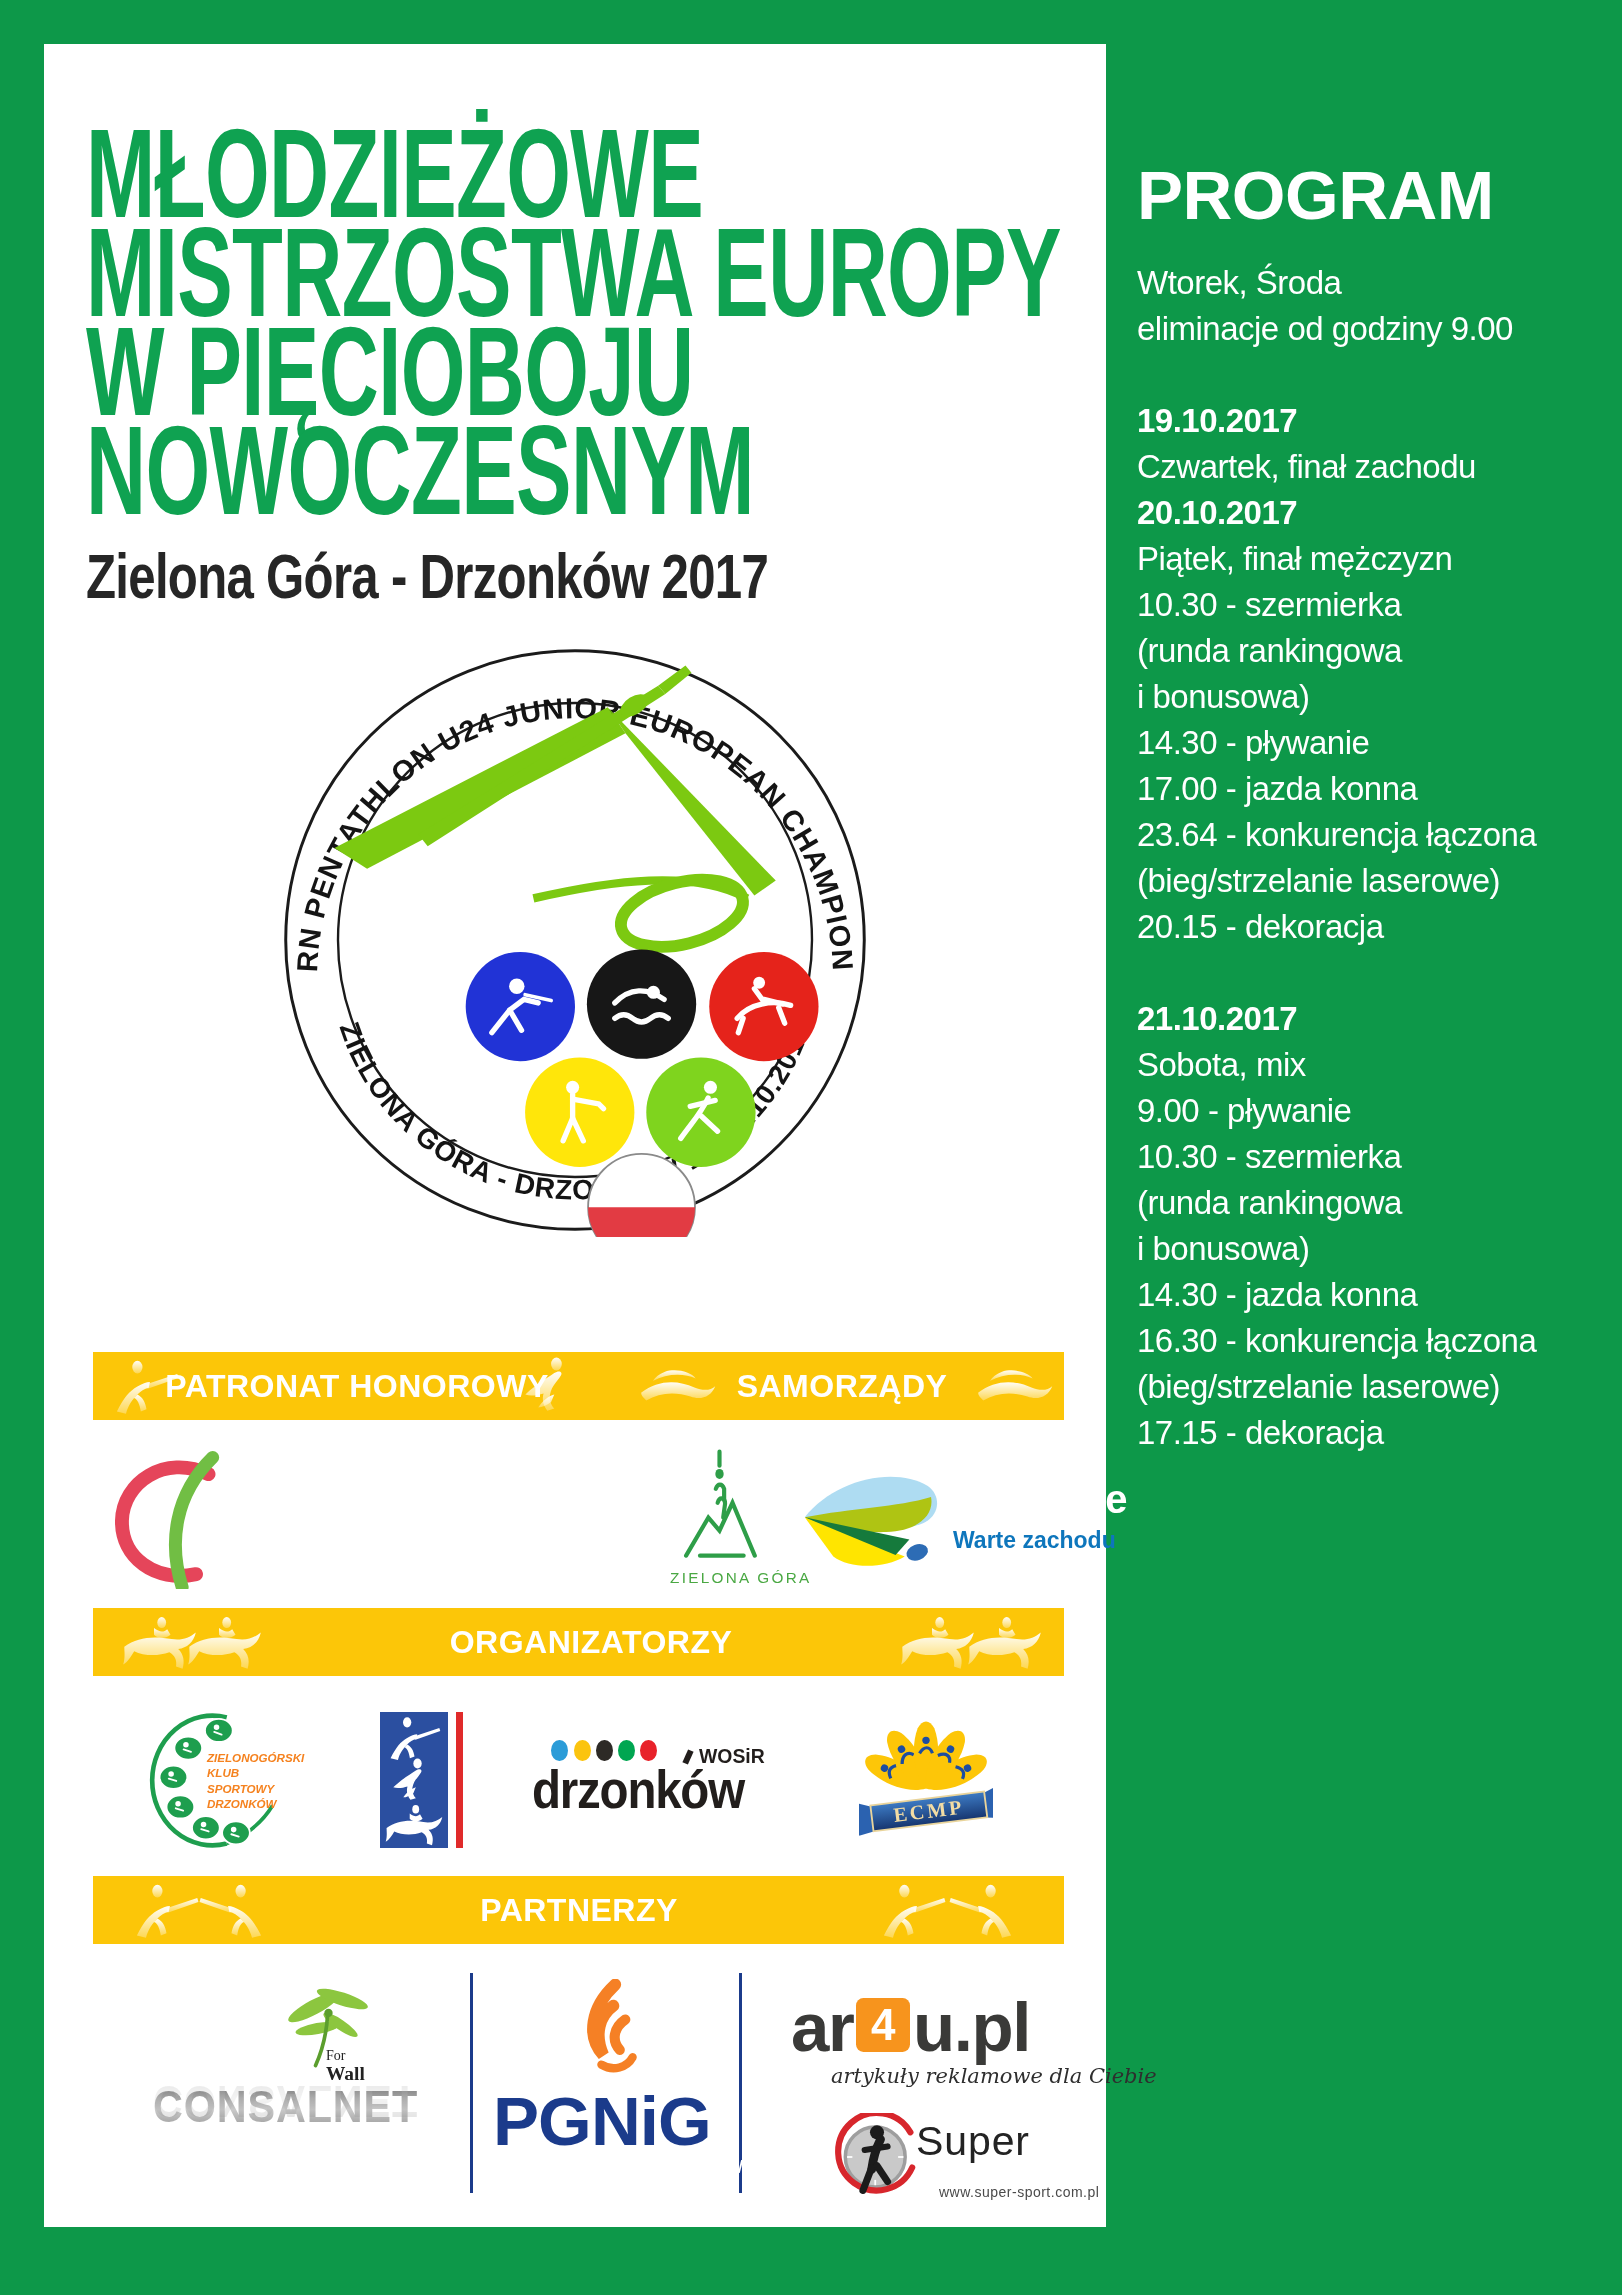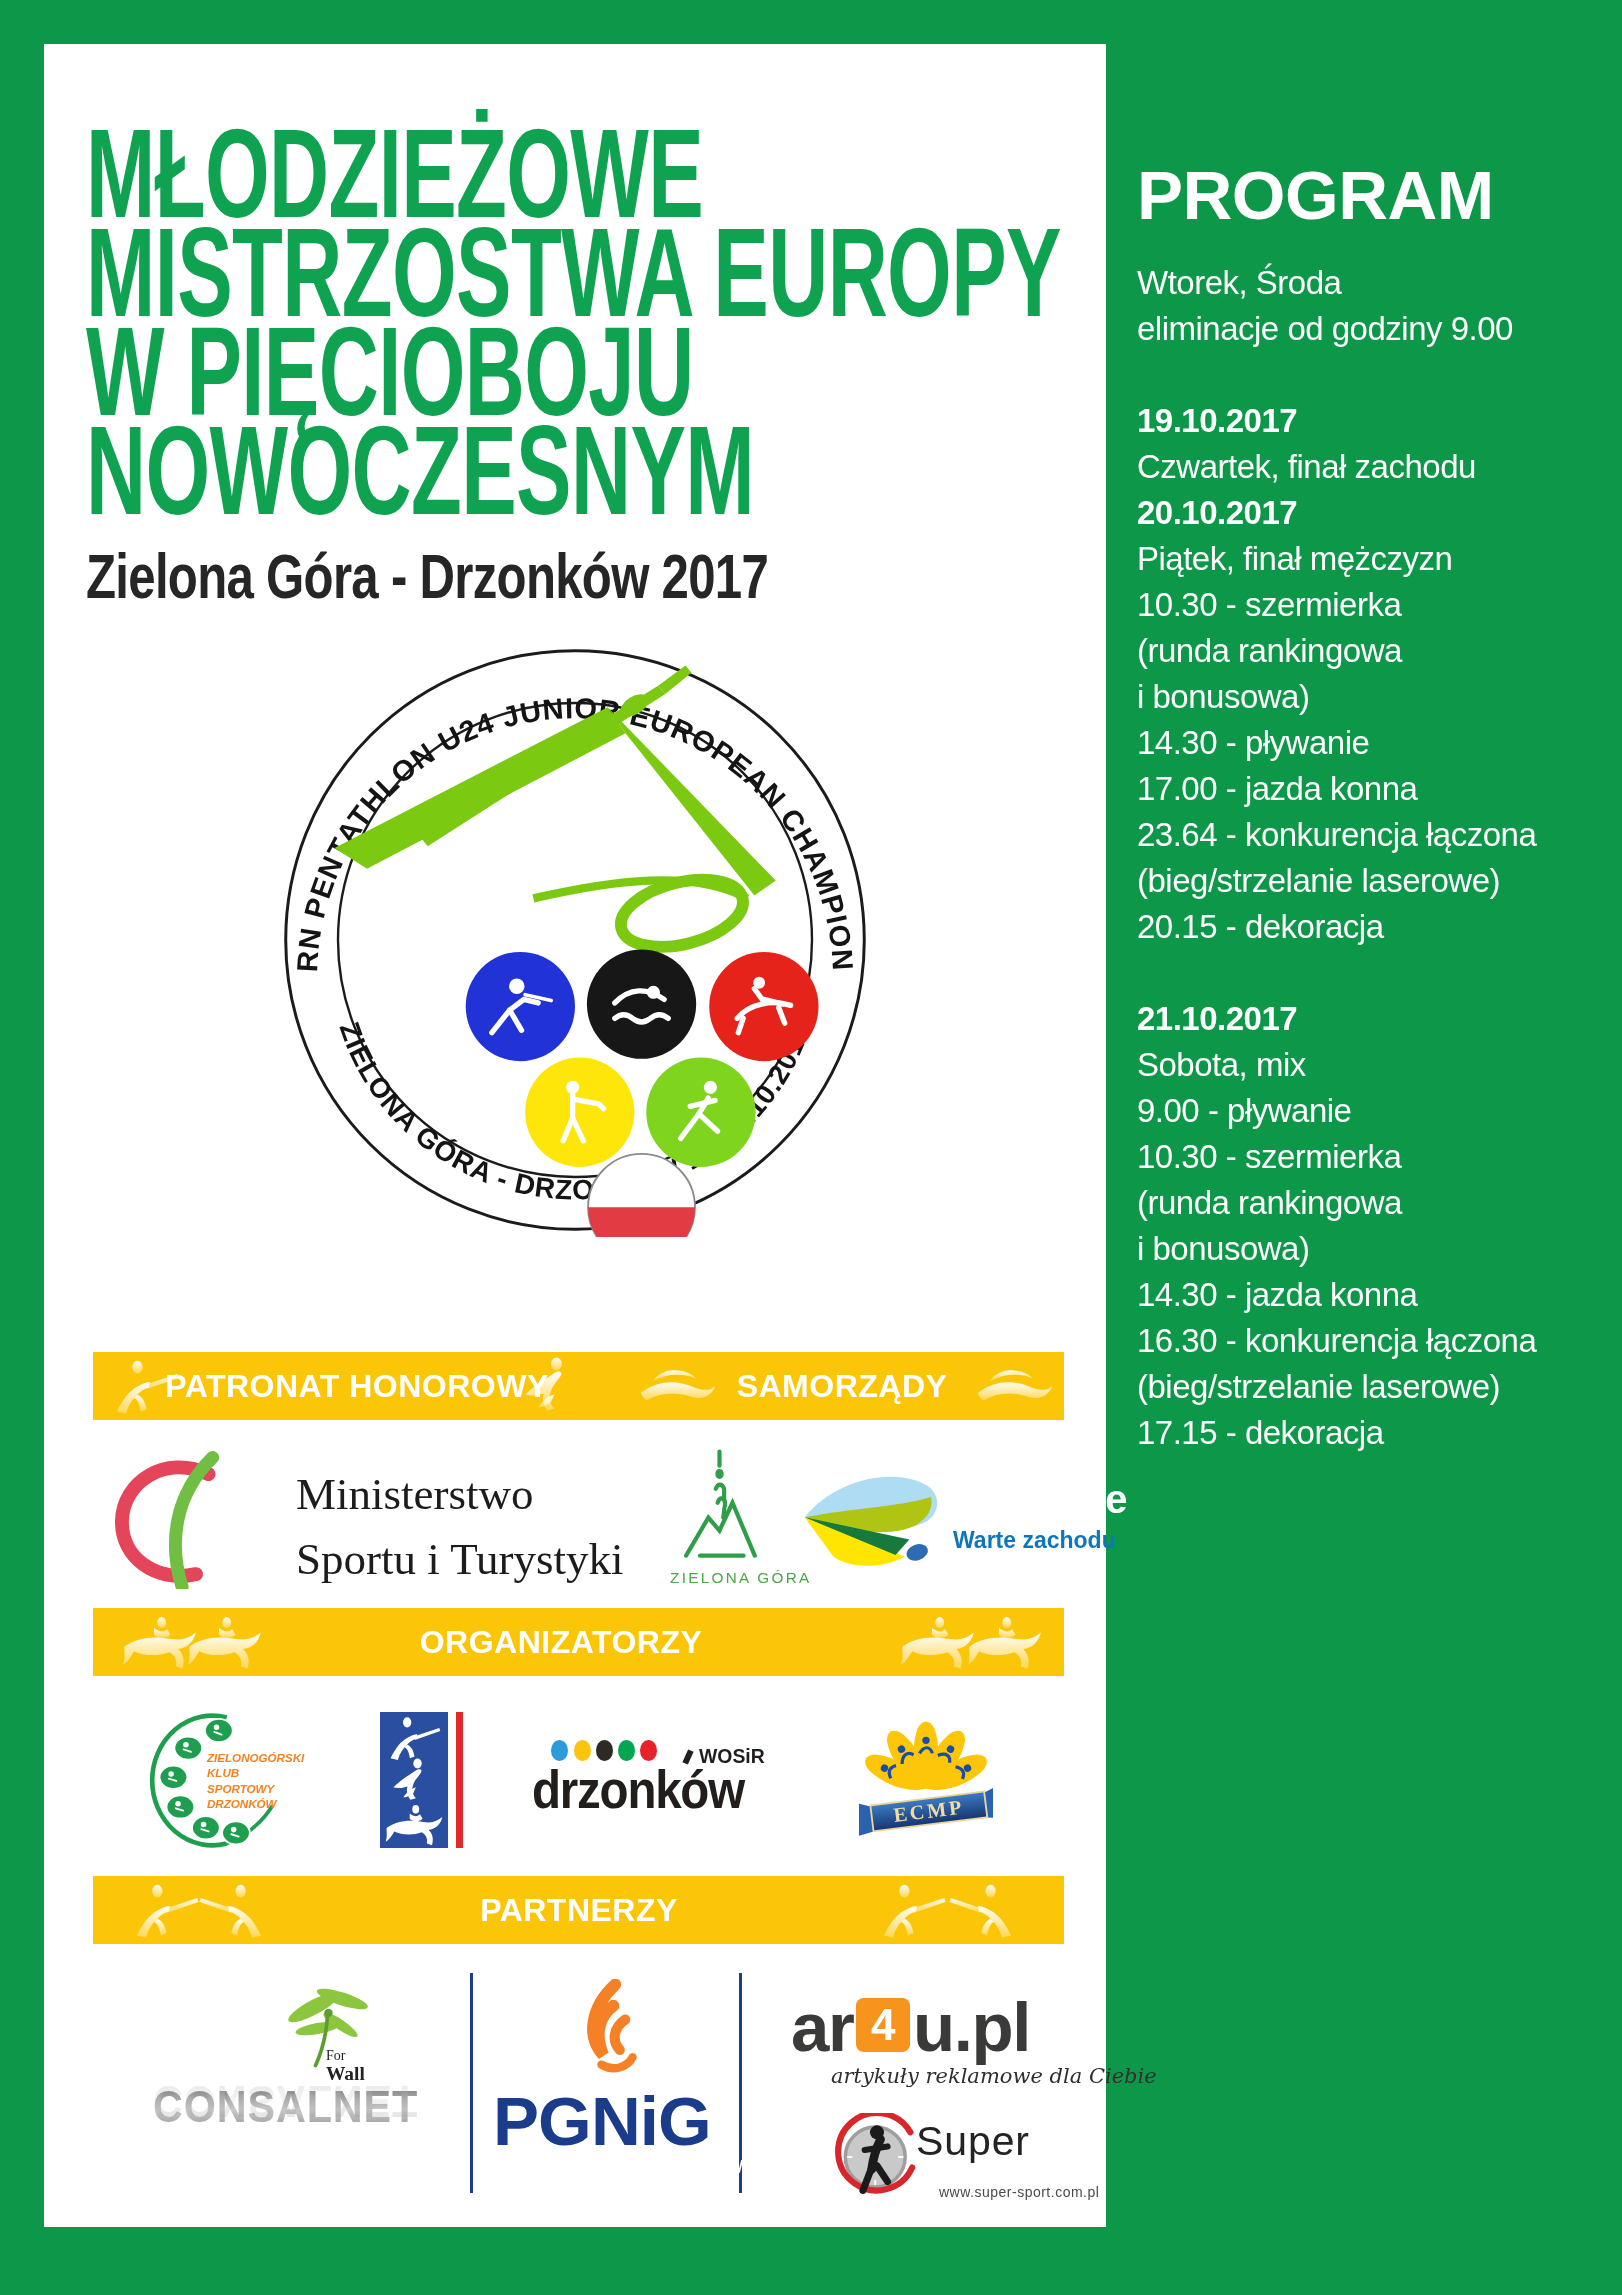--- a/index.html
+++ b/index.html
@@ -223,24 +223,20 @@
     <span class="banner-label" style="left:749px">SAMORZĄDY</span>
     <svg class="bsil" style="left:881px;top:16px;width:81px;height:39px" viewBox="0 0 120 60">
         <use href="#fig-wave" fill="url(#wfade)"></use>
       </svg>
   </div>
 
   <svg class="abs" style="left:109px;top:1450px;width:125px;height:139px" viewBox="0 0 270 300">
     <path d="M 215,52 C 120,8 30,70 28,152 C 26,232 100,287 188,268" stroke="#E5455A" stroke-width="30" fill="none" stroke-linecap="round"></path>
     <path d="M 158,296 C 128,200 142,96 224,16" stroke="#71BE44" stroke-width="28" fill="none" stroke-linecap="round"></path>
   </svg>
-  <div class="abs ministry-text" style="left:296px;top:1462px">
-    <div>Ministerstwo</div>
-    <div>Sportu i Turystyki</div>
-  </div>
 
   <svg class="abs" style="left:673px;top:1448px;width:93px;height:116px" viewBox="0 0 200 250">
     <g stroke="#2E9E48" stroke-width="9" fill="none" stroke-linecap="round">
       <path d="M100,8 L100,38"></path>
       <ellipse cx="100" cy="56" rx="9" ry="11" fill="#2E9E48" stroke="none"></ellipse>
       <path d="M92,88 C96,76 106,76 110,88 L110,112"></path>
       <path d="M96,118 C100,104 112,106 112,120 L108,150"></path>
       <path d="M28,232 L76,150 L100,178 L128,118 L176,232"></path>
       <path d="M58,232 L152,232"></path>
     </g>
@@ -257,21 +253,21 @@
   <div class="abs lub-name" style="left:952px;top:1477px">Lubuskie</div>
   <div class="abs lub-tag" style="left:953px;top:1527px">Warte zachodu</div>
 
   <div class="abs banner" style="top:1608px">
     <svg class="bsil" style="left:25.4px;top:8.3px;width:83px;height:55px" viewBox="0 0 140 100">
         <use href="#fig-horse" fill="url(#wfade)"></use>
       </svg>
     <svg class="bsil" style="left:90px;top:8.3px;width:83px;height:55px" viewBox="0 0 140 100">
         <use href="#fig-horse" fill="url(#wfade)"></use>
       </svg>
-    <span class="banner-label" style="left:468px">ORGANIZATORZY</span>
+    <span class="banner-label" style="left:498px">ORGANIZATORZY</span>
     <svg class="bsil" style="left:803px;top:8.3px;width:83px;height:55px" viewBox="0 0 140 100">
         <use href="#fig-horse" fill="url(#wfade)"></use>
       </svg>
     <svg class="bsil" style="left:870px;top:8.3px;width:83px;height:55px" viewBox="0 0 140 100">
         <use href="#fig-horse" fill="url(#wfade)"></use>
       </svg>
   </div>
 
   <svg class="abs" style="left:141px;top:1711px;width:139px;height:139px" viewBox="0 0 300 300">
     <path d="M 185,14 A 130,140 0 1 0 185,286" stroke="#1E9E4E" stroke-width="10" fill="none"></path>

